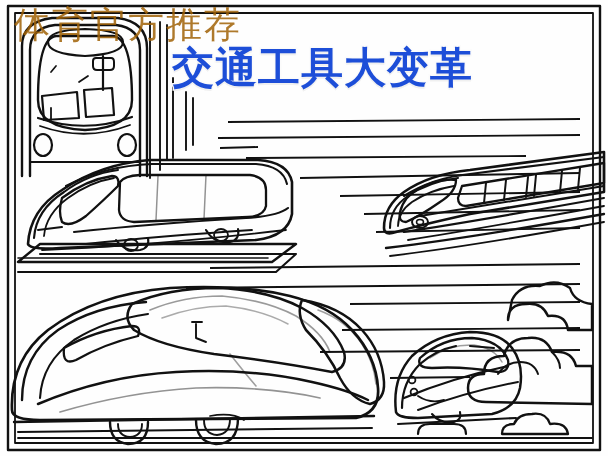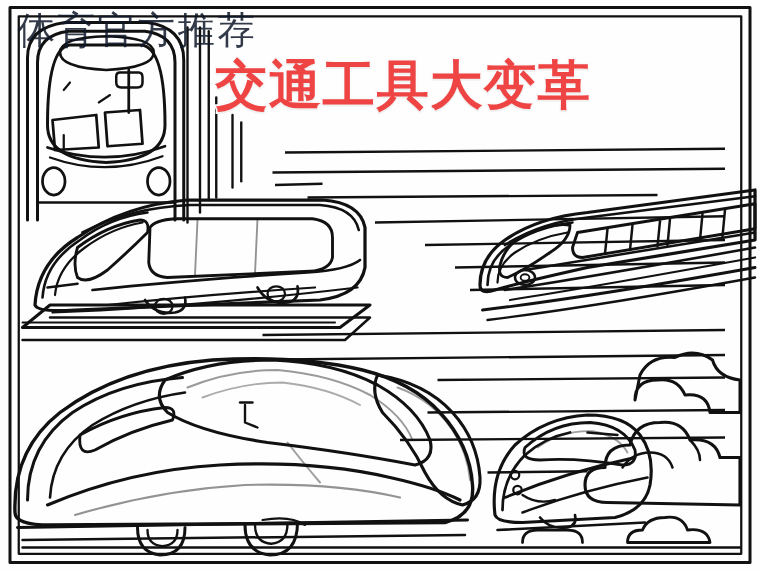--- a/index.html
+++ b/index.html
@@ -1,27 +1,27 @@
 <!DOCTYPE html>
 <html><head>
 <meta charset="utf-8">
 <style>
   html,body{margin:0;padding:0;background:#fff;}
   body{width:608px;height:456px;overflow:hidden;
        font-family:"Liberation Sans","DejaVu Sans",sans-serif;}
   #stage{position:relative;width:608px;height:456px;background:#fefefe;}
   #art{position:absolute;left:0;top:0;width:608px;height:456px;}
   .wm{position:absolute;left:14px;top:2px;width:330px;height:46px;
-      color:#0f172a;opacity:.85;font-size:30px;line-height:46px;
+      color:#a16207;opacity:.85;font-size:36px;line-height:46px;
       letter-spacing:2px;font-weight:500;white-space:nowrap;
       font-family:"DejaVu Sans","Liberation Sans",sans-serif;
       pointer-events:none;}
   .title{position:absolute;left:172px;top:44px;width:380px;height:48px;
       font-size:42px;line-height:48px;font-weight:bold;letter-spacing:1px;
-      color:#ef4444;white-space:nowrap;
+      color:#1d4ed8;white-space:nowrap;
       font-family:"DejaVu Sans","Liberation Sans",sans-serif;
       -webkit-text-stroke:3px #fbfbfb;paint-order:stroke fill;
       text-shadow:0 2px 0 #f0f0f0;pointer-events:none;}
 </style>
 </head>
 <body>
 
 <div id="stage">
 
   <svg id="art" viewBox="0 0 608 456" xmlns="http://www.w3.org/2000/svg">

